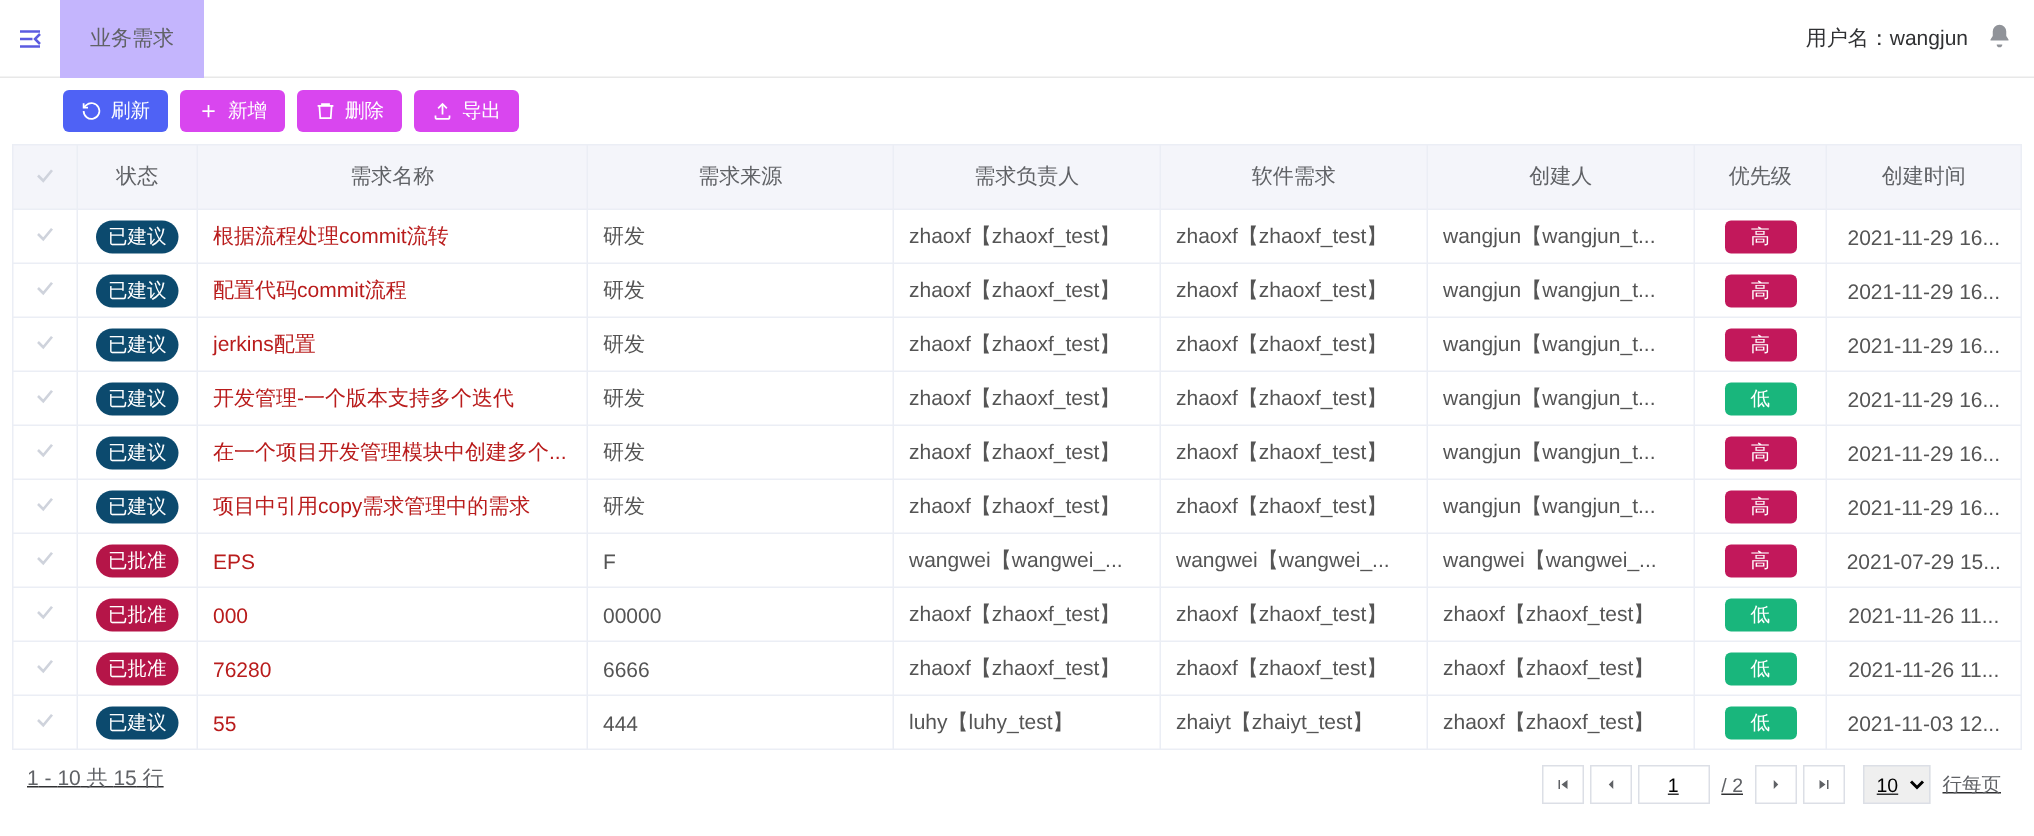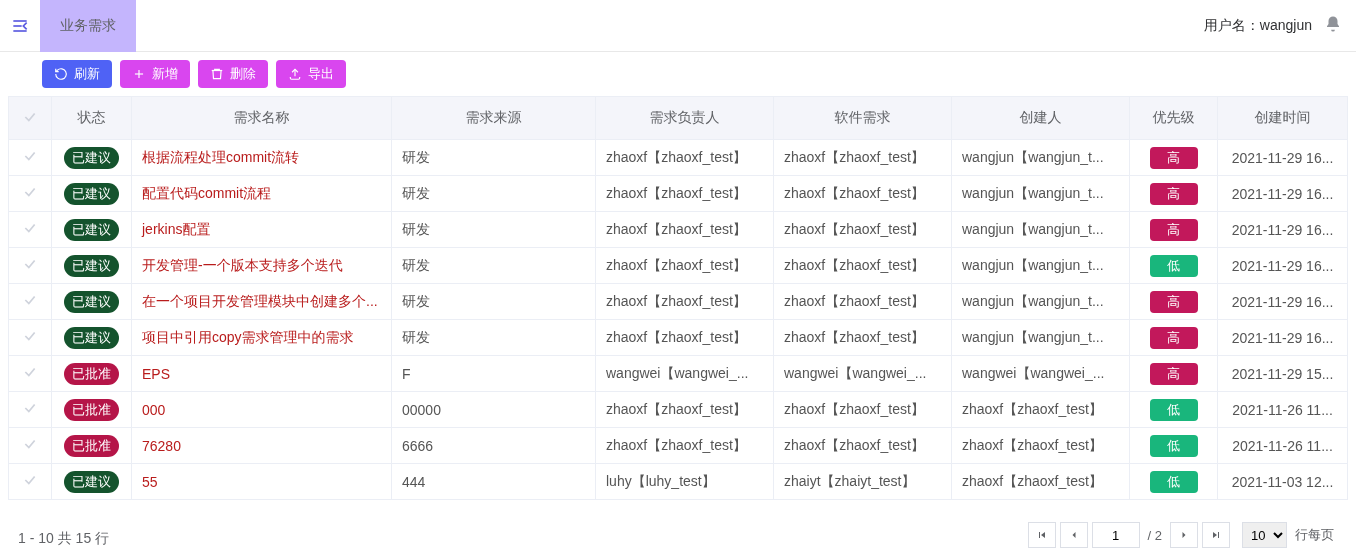--- a/index.html
+++ b/index.html
@@ -18,27 +18,27 @@
   .btn.refresh { background: #4f62f5; margin-left: 32px; }
   .table-wrap { padding: 0 8px; }
   table { width: 100%; border-collapse: separate; border-spacing: 0; table-layout: fixed; }
   thead th { background: #f4f5fa; font-weight: 500; color: #606266; height: 44px; border-top: 1px solid #ebeef5; border-bottom: 1px solid #ebeef5; border-right: 1px solid #ebeef5; font-size: 14px; text-align: center; padding: 0 10px; white-space: nowrap; overflow: hidden; text-overflow: ellipsis; }
   thead th:first-child { border-left: 1px solid #ebeef5; }
   tbody td { height: 36px; border-bottom: 1px solid #ebeef5; border-right: 1px solid #ebeef5; padding: 0 10px; white-space: nowrap; overflow: hidden; text-overflow: ellipsis; color: #555; font-size: 14px; }
   tbody td:first-child { border-left: 1px solid #ebeef5; }
   tbody td.center { text-align: center; }
   .chk { color: #cfd3dc; display:inline-flex; }
   .status-badge { display: inline-block; padding: 2px 8px; border-radius: 12px; color: #fff; font-size: 13px; line-height: 18px; min-width: 48px; text-align: center; }
-  .status-suggested { background: #14532d; }
+  .status-suggested { background: #0c4a6e; }
   .status-approved { background: #b51548; }
   .prio-badge { display: inline-block; padding: 2px 14px; border-radius: 4px; color: #fff; font-size: 13px; line-height: 18px; min-width: 48px; text-align: center; }
   .prio-high { background: #c2185b; }
   .prio-low  { background: #19b67c; }
   .link { color: #b91c1c; cursor: pointer; }
-  .pager-wrap { display: flex; align-items: flex-end; justify-content: space-between; padding: 10px 18px 0 18px; height: 48px; }
+  .pager-wrap { display: flex; align-items: flex-start; justify-content: space-between; padding: 10px 18px 0 18px; height: 48px; text-decoration: underline; }
   .pager-left { color: #606266; }
   .pager-right { display: flex; align-items: center; gap: 4px; }
   .pg-btn { width: 28px; height: 26px; border: 1px solid #dcdfe6; background: #fff; display:flex; align-items:center; justify-content:center; cursor:pointer; color:#606266; font-size:12px; }
   .pg-input { width: 48px; height: 26px; border: 1px solid #dcdfe6; text-align: center; font-size: 13px; }
   .pg-select { height: 26px; border: 1px solid #dcdfe6; font-size: 13px; padding: 0 4px; margin-left: 8px; }
   .pg-text { color: #606266; font-size: 13px; margin: 0 4px; }
 </style>
 </head>
 <body>
 
@@ -225,21 +225,21 @@
                 <polyline points="4 12 10 18 20 6"></polyline>
               </svg>
             </span></td>
           <td class="center"><span class="status-badge status-approved">已批准</span></td>
           <td><span class="link">EPS</span></td>
           <td>F</td>
           <td>wangwei【wangwei_...</td>
           <td>wangwei【wangwei_...</td>
           <td>wangwei【wangwei_...</td>
           <td class="center"><span class="prio-badge prio-high">高</span></td>
-          <td class="center">2021-11-29 15...</td>
+          <td class="center">2021-07-29 15...</td>
         </tr>
         <tr>
           <td class="center"><span class="chk">
               <svg width="14" height="14" viewBox="0 0 24 24" fill="none" stroke="currentColor" stroke-width="3">
                 <polyline points="4 12 10 18 20 6"></polyline>
               </svg>
             </span></td>
           <td class="center"><span class="status-badge status-approved">已批准</span></td>
           <td><span class="link">000</span></td>
           <td>00000</td>

